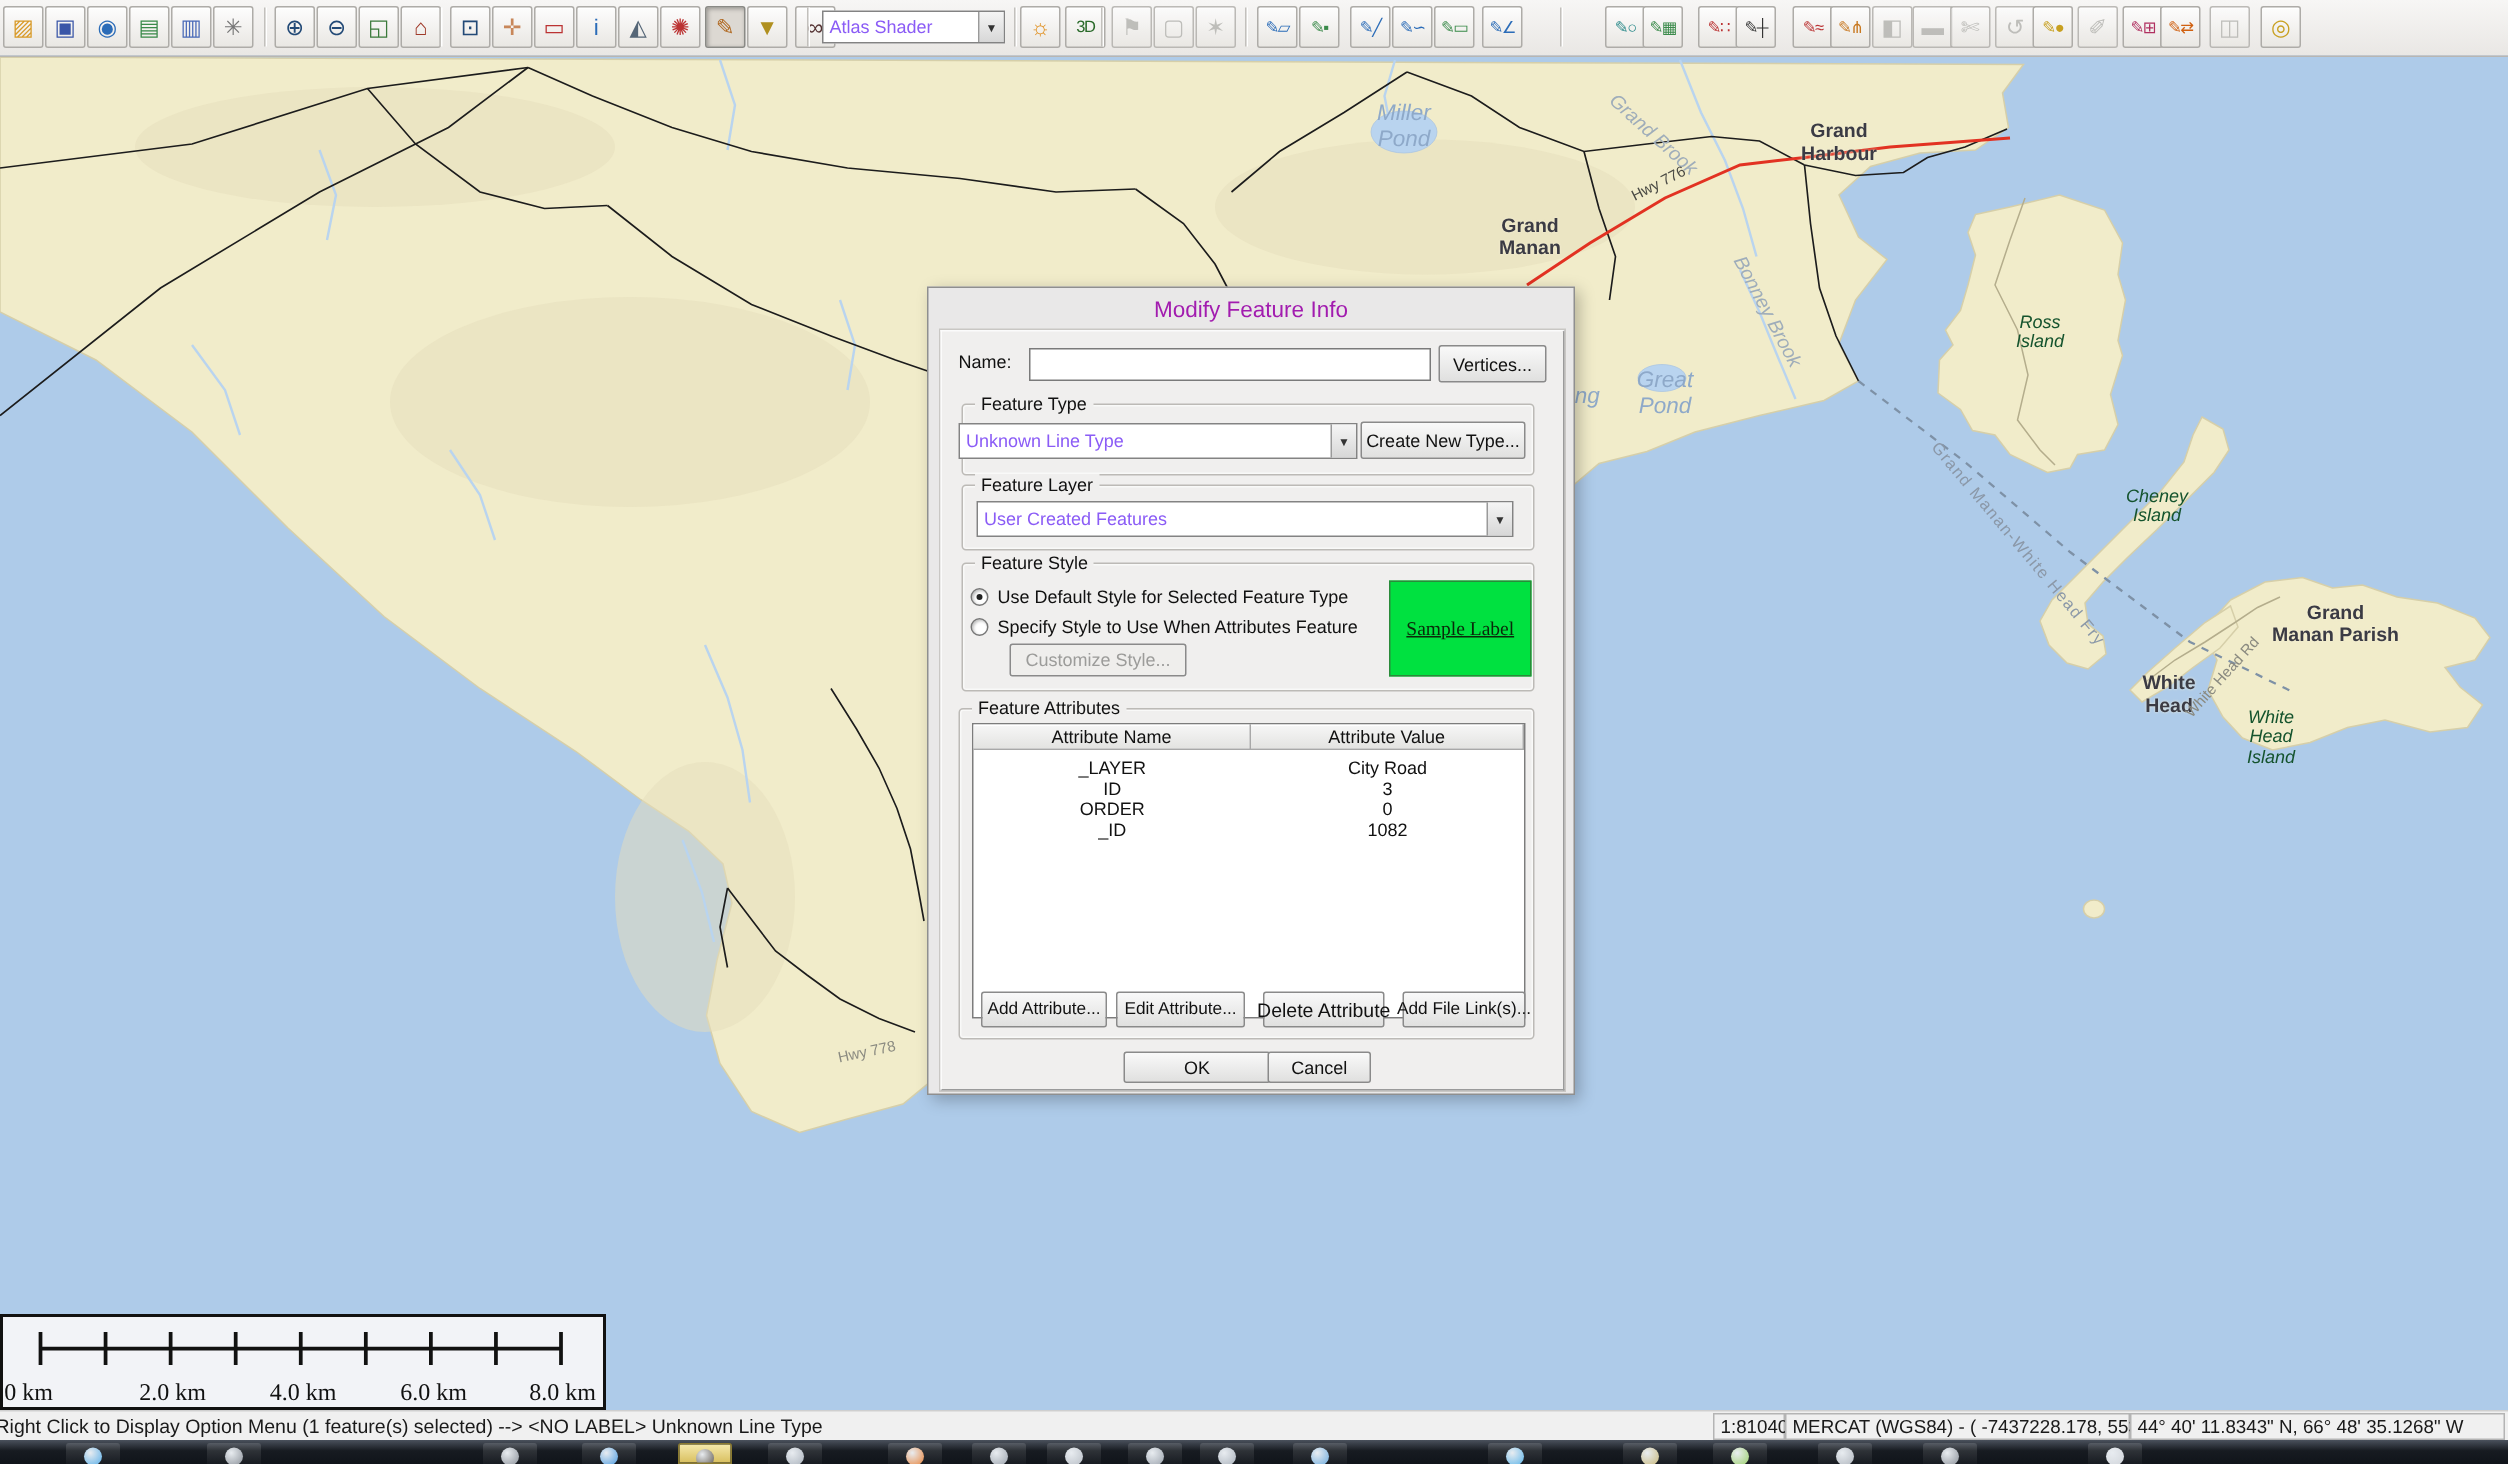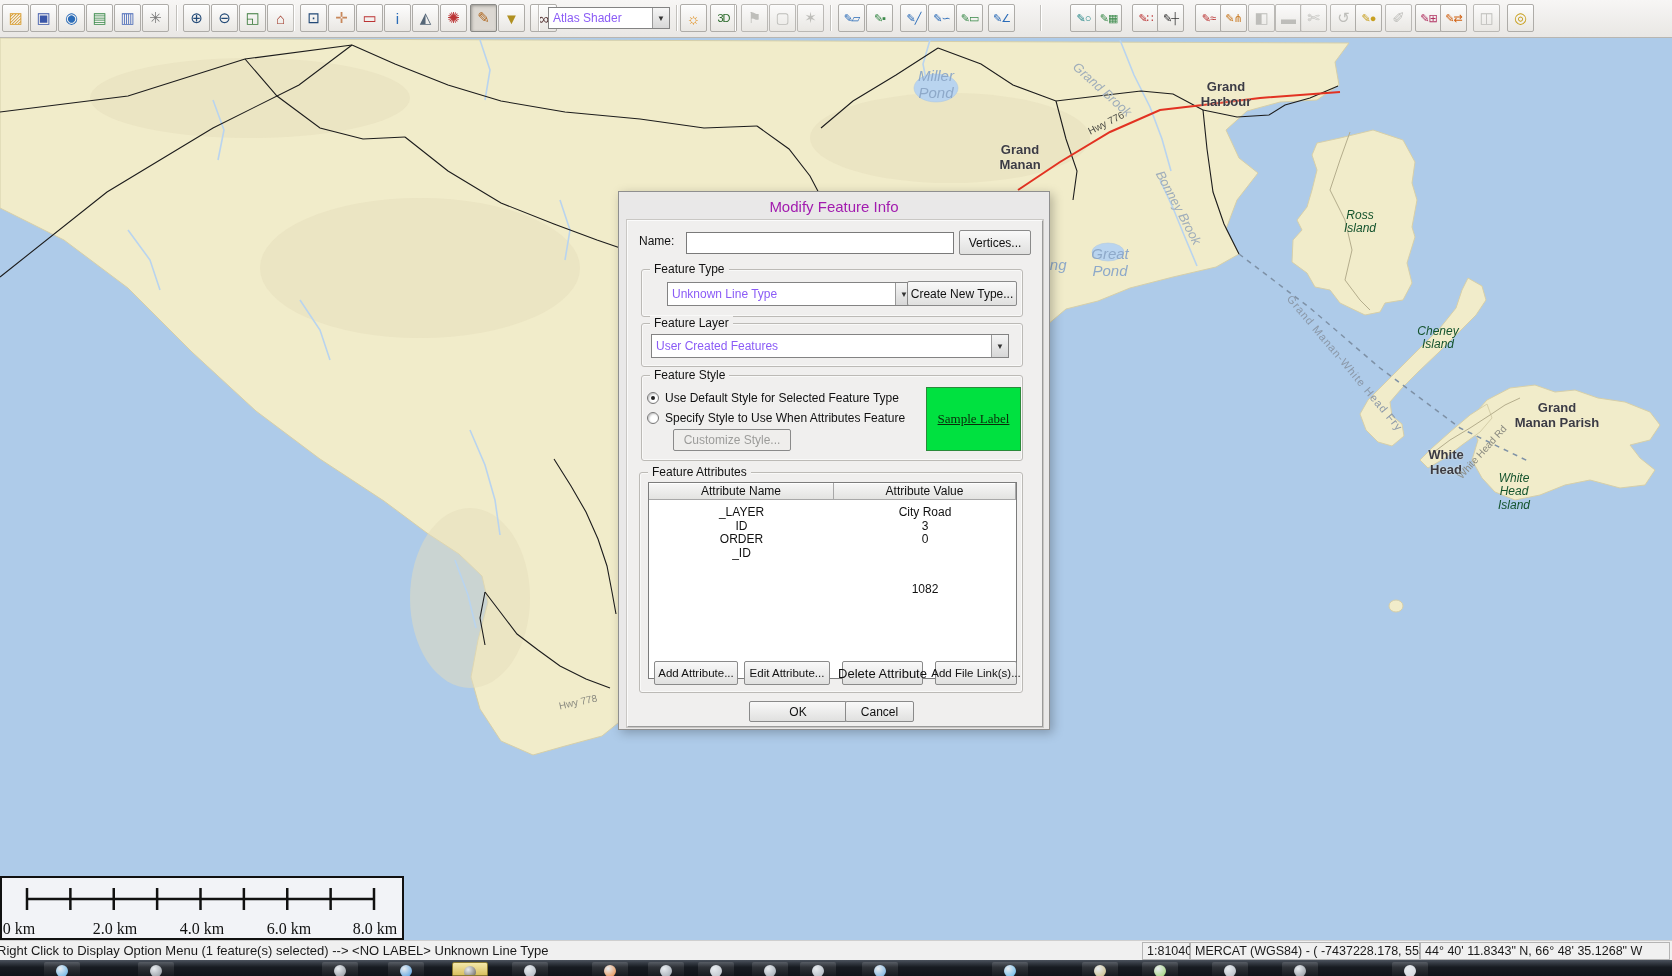--- a/index.html
+++ b/index.html
@@ -258,21 +258,21 @@
     <div class="dlgtitle">Modify Feature Info</div>
     <div class="dlgpanel"></div>
 
     <span class="dlg-abs" style="left:20px;top:42px">Name:</span>
     <input class="textinput" style="left: 67px; top: 40px; width: 268px; height: 22px;" value="">
     <div class="btn" style="left:340px;top:38px;width:72px;height:25px">Vertices...</div>
 
     <div class="groupbox" style="left:22px;top:77px;width:382px;height:48px">
       <span class="legend">Feature Type</span>
     </div>
-    <div class="combo dlg-abs" style="left:48px;top:90px;width:246px;height:24px">
+    <div class="combo dlg-abs" style="left:20px;top:90px;width:266px;height:24px">
       <span class="ctext">Unknown Line Type</span>
       <span class="carrow">▼</span>
     </div>
     <div class="btn" style="left:288px;top:89px;width:110px;height:25px">Create New Type...</div>
 
     <div class="groupbox" style="left:22px;top:131px;width:382px;height:44px">
       <span class="legend">Feature Layer</span>
     </div>
     <div class="combo dlg-abs" style="left:32px;top:142px;width:358px;height:24px">
       <span class="ctext">User Created Features</span>
@@ -305,21 +305,21 @@
           <div>
             <div class="atcell" style="left: 0px; width: 185px; top: 35.5px;">ID</div>
             <div class="atcell" style="left: 185px; width: 182px; top: 35.5px;">3</div>
           </div>
           <div>
             <div class="atcell" style="left: 0px; width: 185px; top: 49px;">ORDER</div>
             <div class="atcell" style="left: 185px; width: 182px; top: 49px;">0</div>
           </div>
           <div>
             <div class="atcell" style="left: 0px; width: 185px; top: 62.5px;">_ID</div>
-            <div class="atcell" style="left: 185px; width: 182px; top: 62.5px; margin-top: 36px;">1082</div>
+            <div class="atcell" style="left: 185px; width: 182px; top: 62.5px;">1082</div>
           </div>
         </div>
     </div>
     <div id="attrbuttons">
         <div class="btn" style="left: 35px; top: 469px; width: 84px; height: 24px; font-size: 11.5px;">Add Attribute...</div>
         <div class="btn" style="left: 125px; top: 469px; width: 86px; height: 24px; font-size: 11.5px;">Edit Attribute...</div>
         <div class="btn" style="left: 223px; top: 469px; width: 81px; height: 24px; font-size: 13px;">Delete Attribute</div>
         <div class="btn" style="left: 316px; top: 469px; width: 82px; height: 24px; font-size: 11.5px;">Add File Link(s)...</div>
       </div>
 

